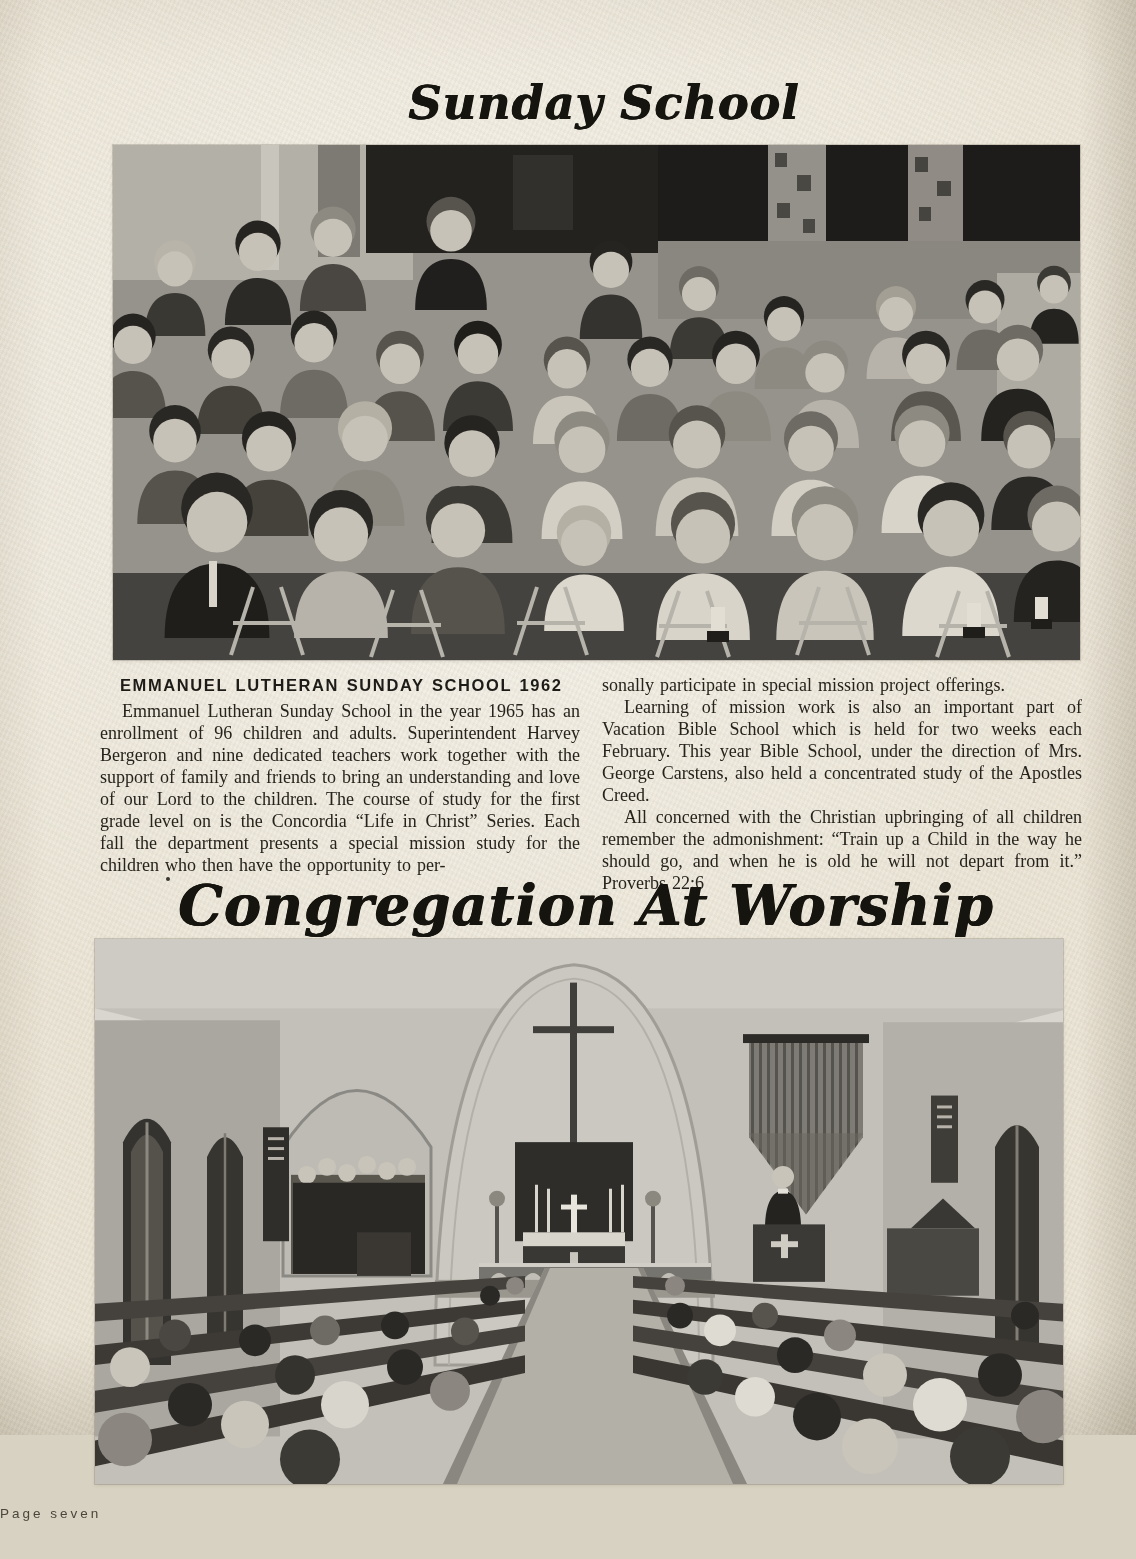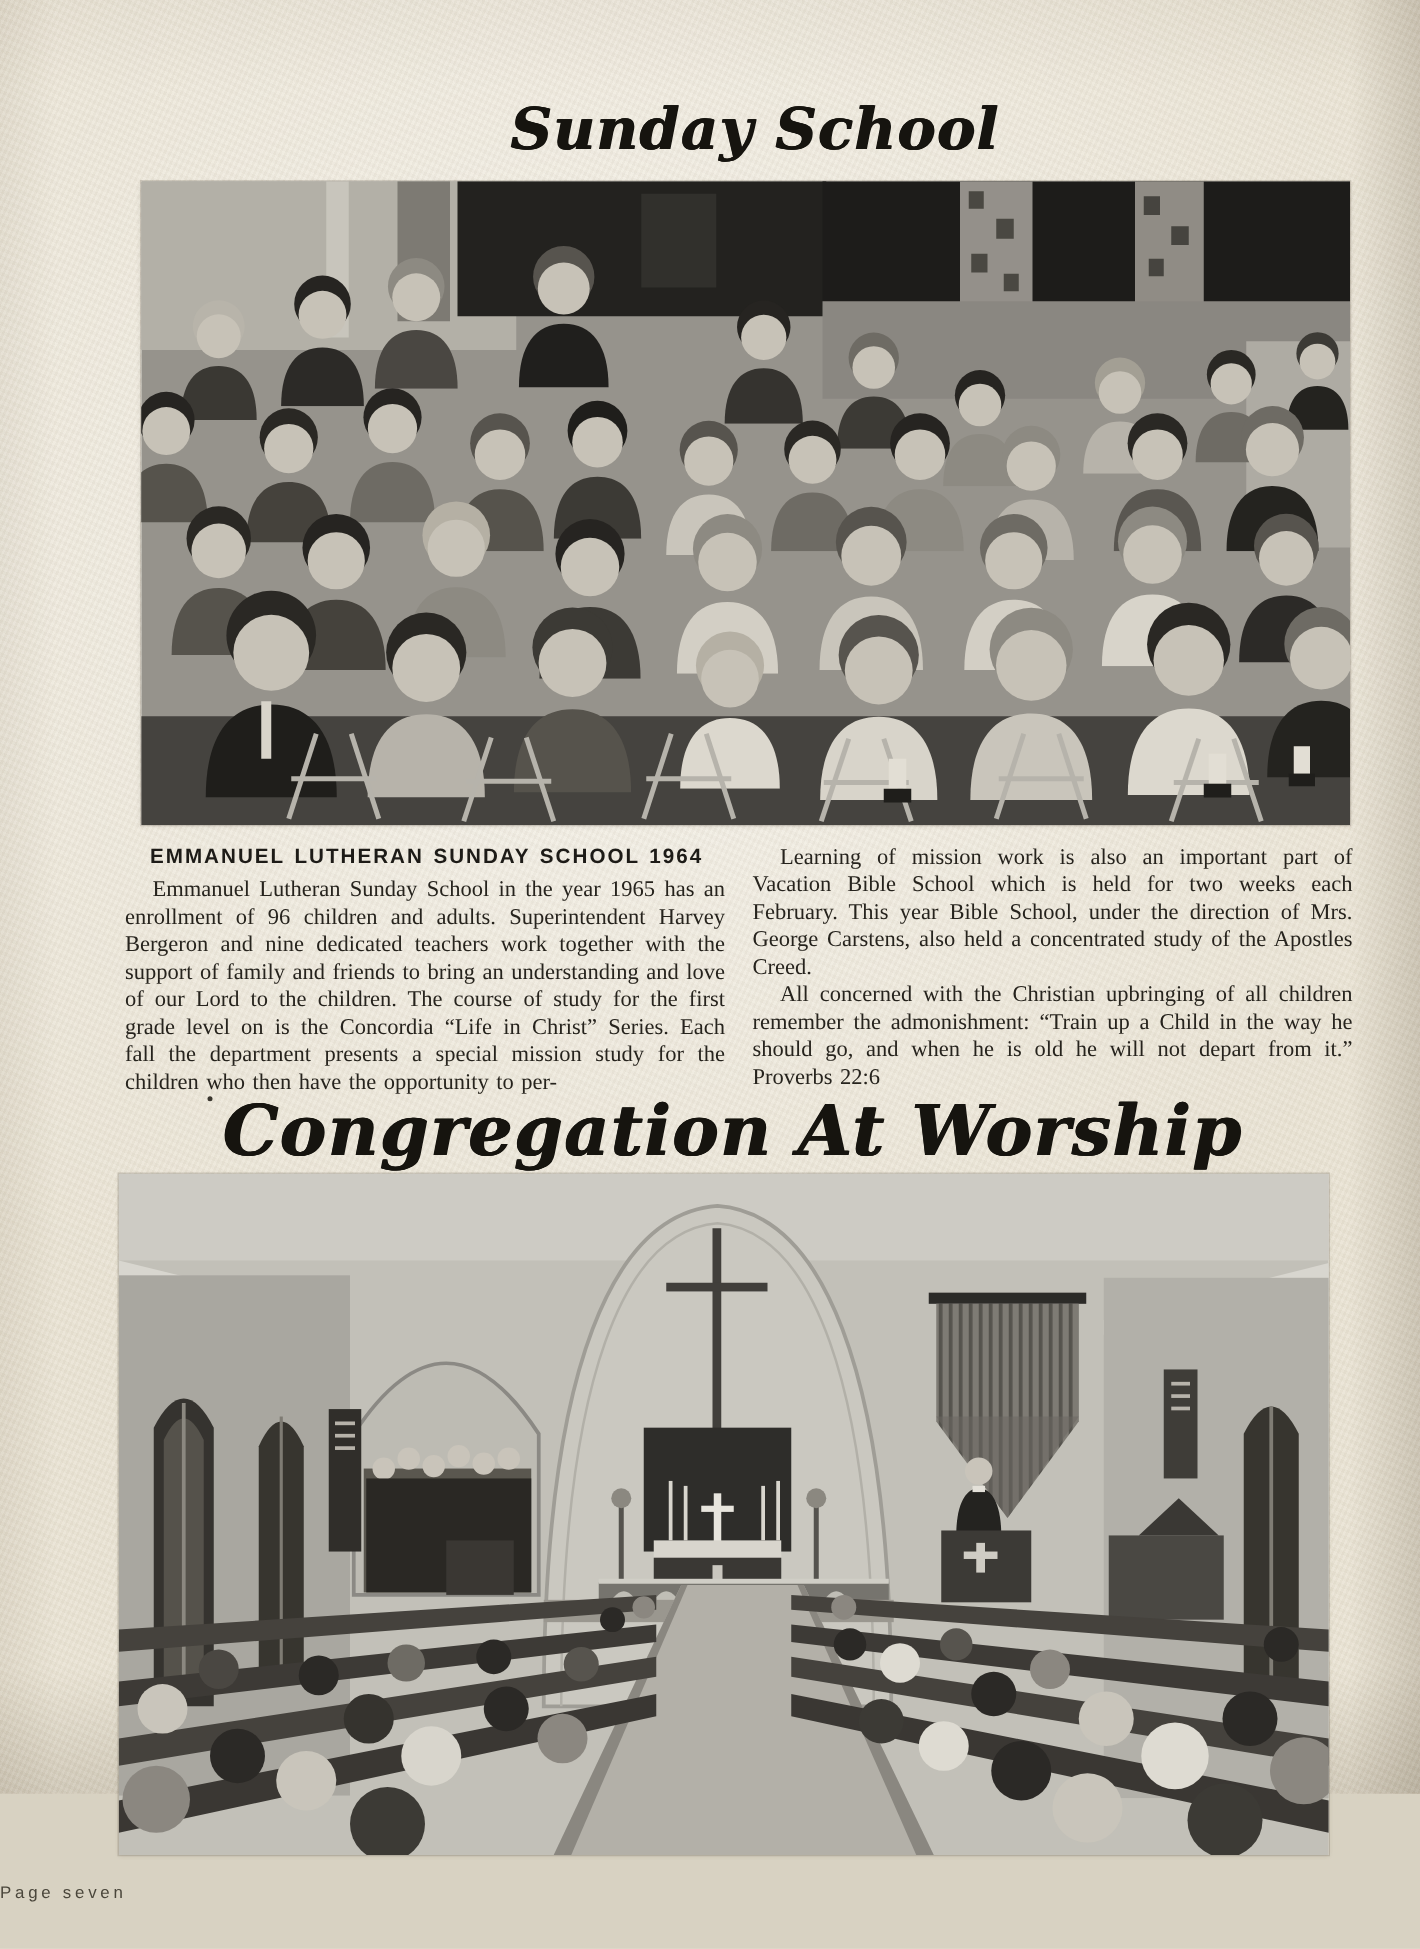--- a/index.html
+++ b/index.html
@@ -167,24 +167,25 @@
         <rect x="854" y="458" width="14" height="24" fill="#e2ded4"></rect>
           <rect x="850" y="482" width="22" height="11" fill="#1f1e1b"></rect>
         <rect x="922" y="452" width="13" height="22" fill="#e2ded4"></rect>
           <rect x="918" y="474" width="21" height="10" fill="#1f1e1b"></rect>
       </g>
     </svg>
   </figure>
 
   <section class="article">
     <div class="col">
-      <h2>EMMANUEL LUTHERAN SUNDAY SCHOOL 1964</h2>
+      <h2>EMMANUEL LUTHERAN SUNDAY SCHOOL 1962</h2>
       <p class="indent">Emmanuel Lutheran Sunday School in the year 1965 has an enrollment of 96 children and adults. Superintendent Harvey Bergeron and nine dedicated teachers work together with the support of family and friends to bring an understanding and love of our Lord to the children. The course of study for the first grade level on is the Concordia “Life in Christ” Series. Each fall the department presents a special mission study for the children who then have the opportunity to per-</p>
     </div>
     <div class="col">
+      <p>sonally participate in special mission project offerings.</p>
       <p class="indent">Learning of mission work is also an important part of Vacation Bible School which is held for two weeks each February. This year Bible School, under the direction of Mrs. George Carstens, also held a concentrated study of the Apostles Creed.</p>
       <p class="indent">All concerned with the Christian upbringing of all children remember the admonishment: “Train up a Child in the way he should go, and when he is old he will not depart from it.” Proverbs 22:6</p>
     </div>
   </section>
 
   <span class="speck"></span>
 
   <h1 class="script-title t2">Congregation At Worship</h1>
 
   <figure class="photo photo2" aria-label="congregation-at-worship-photo">

